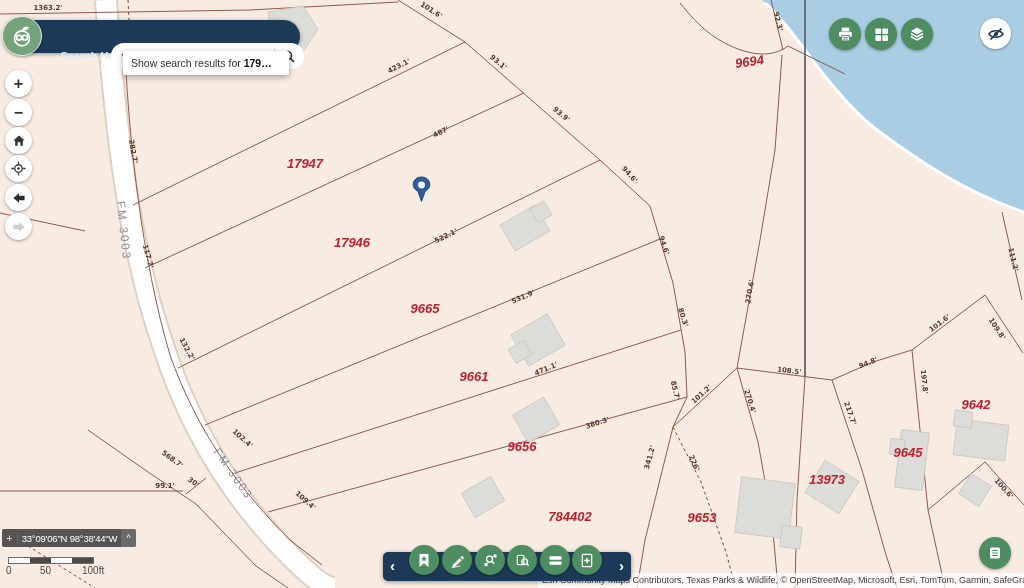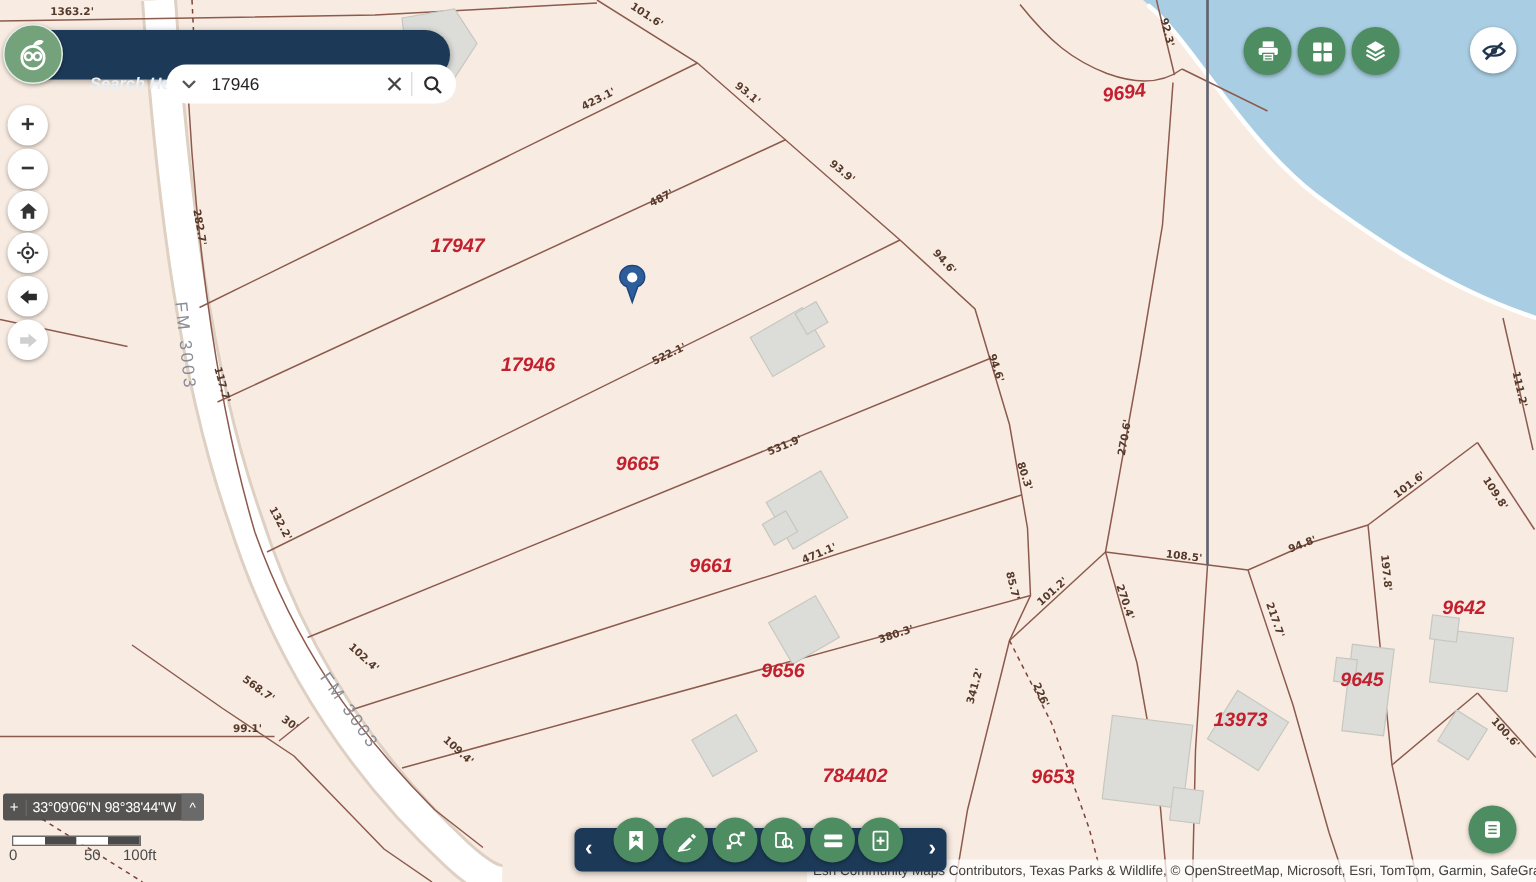--- a/index.html
+++ b/index.html
@@ -222,20 +222,23 @@
   </div>
   <div id="search-logo" class="circ">
     <svg width="26" height="26" viewBox="0 0 16 16">
       <circle cx="8" cy="9.5" r="4.6" fill="none" stroke="#fff" stroke-width="1.1"></circle>
       <circle cx="6.2" cy="9" r="1.5" fill="none" stroke="#fff" stroke-width="1"></circle>
       <circle cx="9.8" cy="9" r="1.5" fill="none" stroke="#fff" stroke-width="1"></circle>
       <path d="M7.7 9 L8.3 9" stroke="#fff" stroke-width="1"></path>
       <path d="M8 4.2 C9 2 11.2 1.8 12.4 2.8 C11.4 4.6 9.2 4.8 8 4.2 Z" fill="#fff"></path>
     </svg>
   </div>
+  <div id="suggestion">
+    <span>Show search results for </span><b>179…</b>
+  </div>
 
   
   <div class="circ white-btn navbtn" style="top:70px;">
       <span>+</span>
     </div>
   <div class="circ white-btn navbtn" style="top:99px;">
       <span>−</span>
     </div>
   <div class="circ white-btn navbtn" style="top:127px;">
     <svg width="14" height="13" viewBox="0 0 16 14">
@@ -356,20 +359,20 @@
 
   
   <div id="scale">
     <div id="scale-bar">
       <div style="background:#fff;"></div>
         <div style="background:#4a4a4a;"></div>
       <div style="background:#fff;"></div>
         <div style="background:#4a4a4a;"></div>
     </div>
     <span class="scale-label" style="left:-2px;">0</span>
-    <span class="scale-label" style="left:48px;">50</span>
+    <span class="scale-label" style="left:32px;">50</span>
     <span class="scale-label" style="left:74px;">100ft</span>
   </div>
 
   
   <div id="attribution">Esri Community Maps Contributors, Texas Parks &amp; Wildlife, © OpenStreetMap, Microsoft, Esri, TomTom, Garmin, SafeGraph, …</div>
 
 </div>
 
 </body></html>

